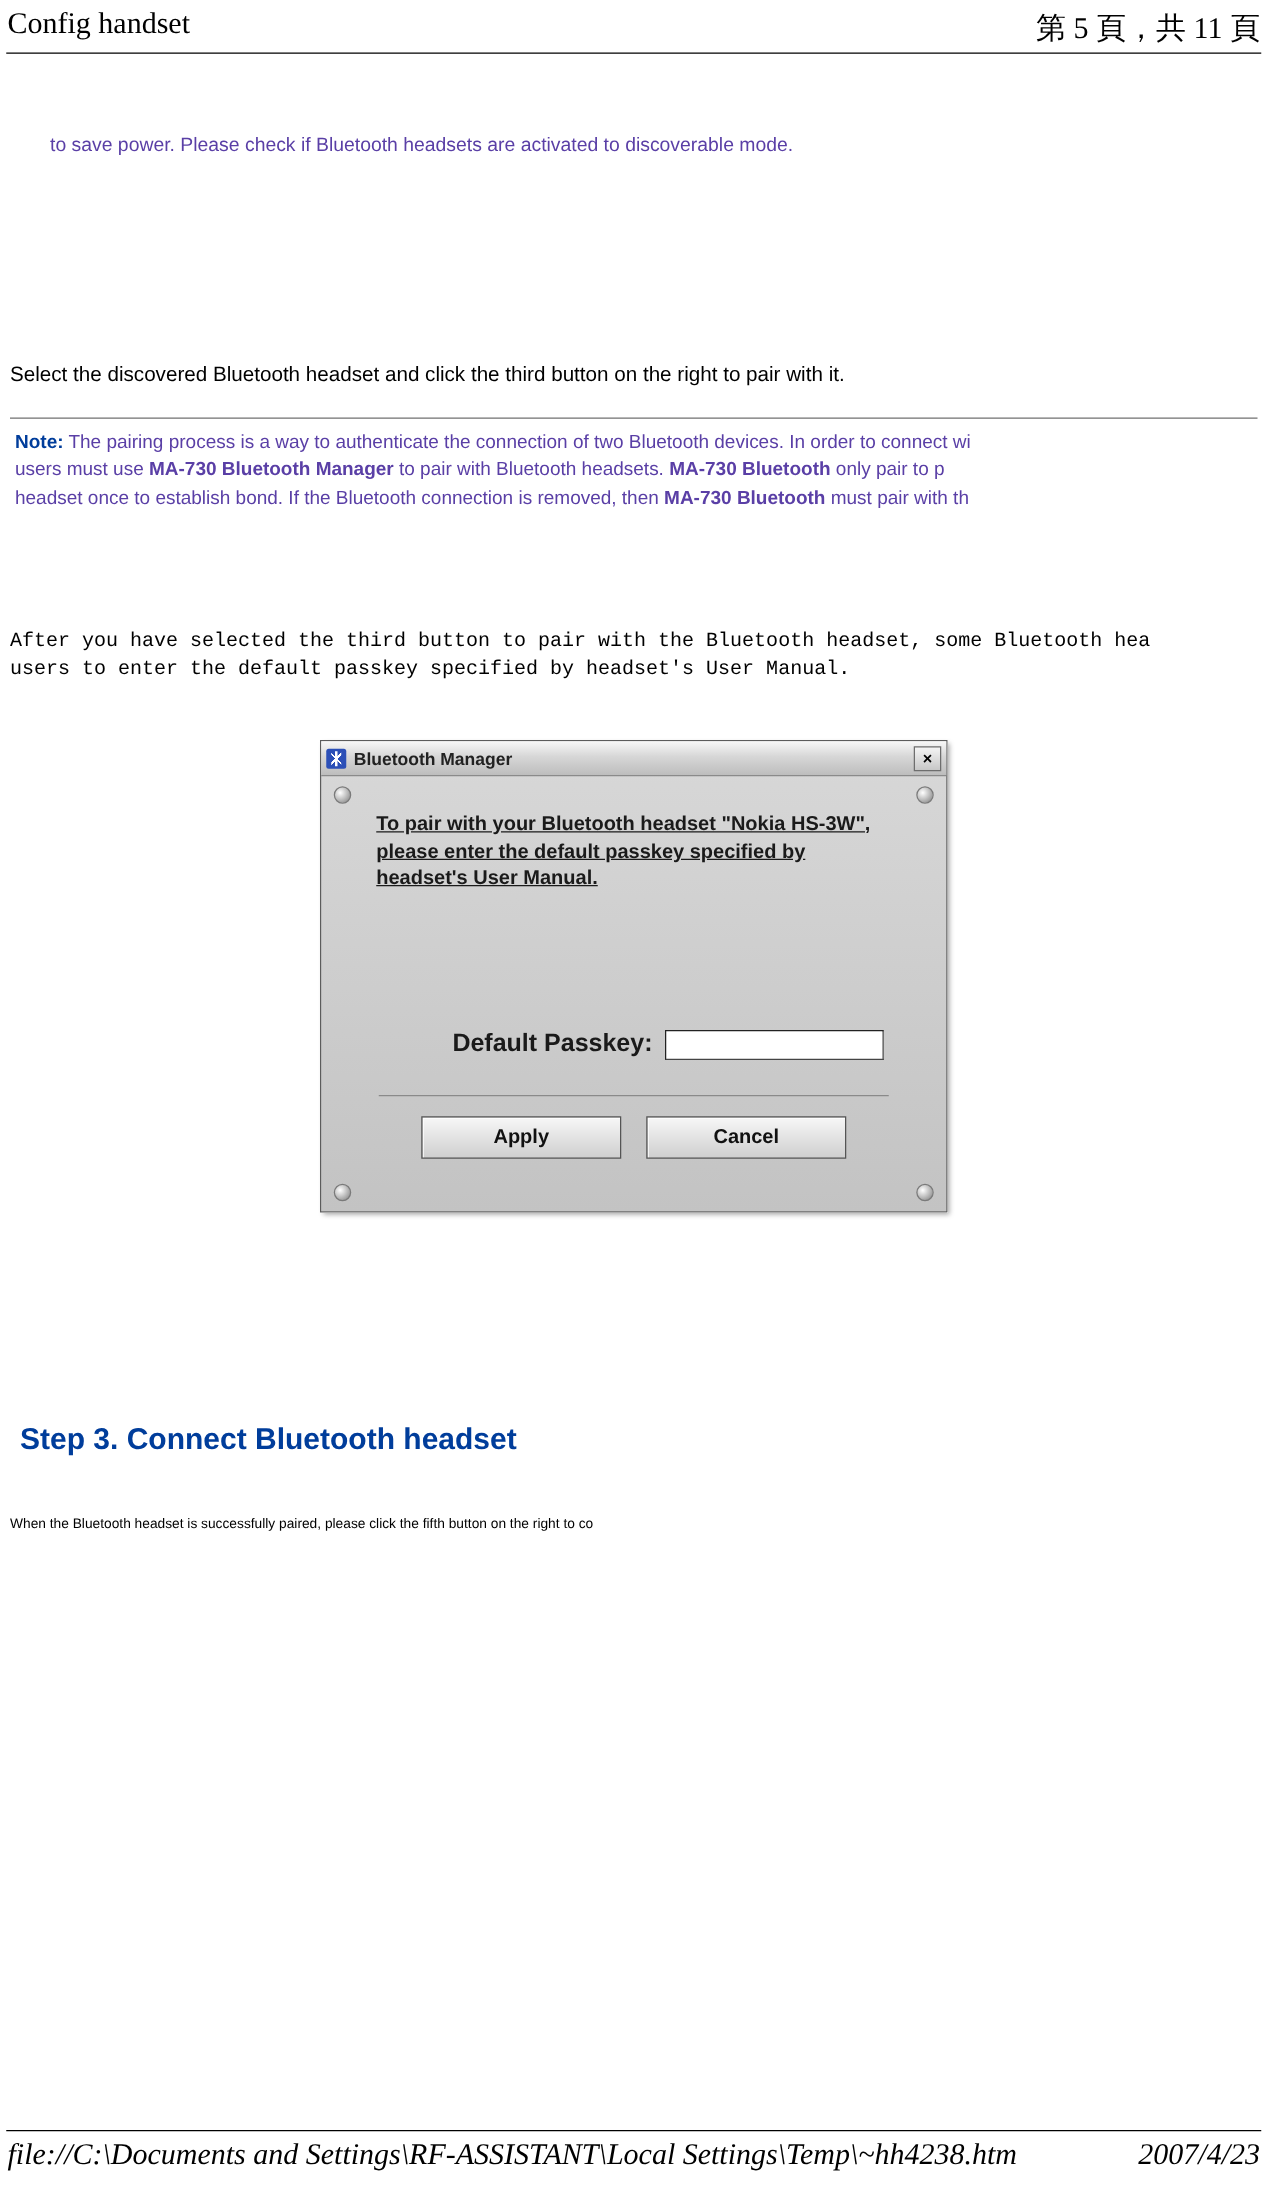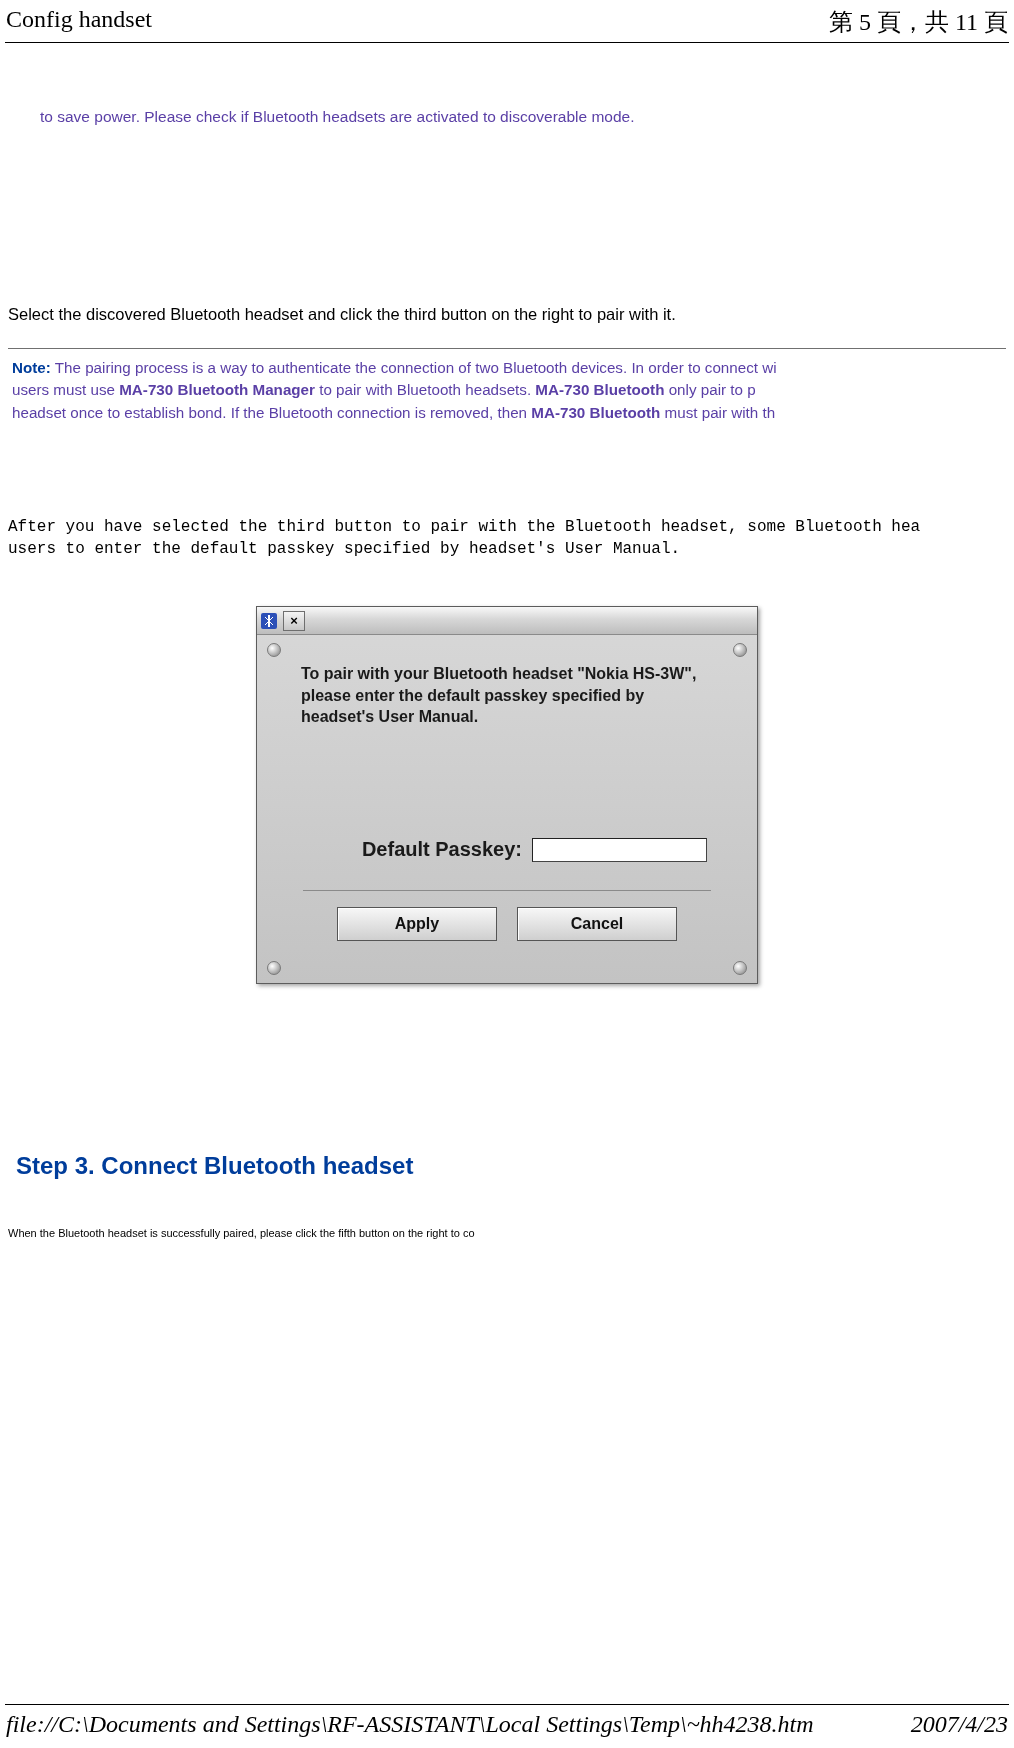--- a/index.html
+++ b/index.html
@@ -5,41 +5,41 @@
   * { box-sizing: border-box; margin: 0; padding: 0; }
   html, body { width: 1014px; height: 1748px; background: #fff; font-family: Verdana, Arial, sans-serif; color: #000; overflow: hidden; }
   .page { position: relative; width: 1014px; height: 1748px; }
   .header { display: flex; justify-content: space-between; align-items: flex-start; padding: 6px 6px 4px 6px; font-family: 'Times New Roman', serif; font-size: 24px; }
   .header-r { text-align: right; }
   .hr-top { border: none; border-top: 1px solid #000; margin: 0 5px 0 5px; }
   .content { padding: 0 8px; }
   .frag { color: #5a3fa6; font-family: Verdana, Arial, sans-serif; font-size: 15.5px; line-height: 1.5; margin-top: 62px; margin-left: 32px; }
   .step-h { color: #003d9b; font-weight: bold; font-family: Verdana, Arial, sans-serif; font-size: 24px; margin-left: 8px; }
   .spacer-large { height: 130px; }
-  .body-text { font-family: Verdana, Arial, sans-serif; font-size: 16.5px; line-height: 1.35; margin-top: 45px; margin-left: 0; }
+  .body-text { font-family: Verdana, Arial, sans-serif; font-size: 16.5px; line-height: 1.35; margin-top: 31px; margin-left: 0; }
   .note { border-top: 1px solid #707070; margin-top: 22px; padding-top: 8px; }
   .note-text { color: #5a3fa6; font-family: Verdana, Arial, sans-serif; font-size: 15.2px; line-height: 1.5; margin-left: 4px; white-space: nowrap; }
   .note-text .b { font-weight: bold; }
   .note-label { color: #003d9b; font-weight: bold; }
   .body-text2 { font-family: Liberation Mono, monospace; font-size: 16px; line-height: 1.35; margin-top: 92px; }
   .dialog-wrap { display: flex; justify-content: center; margin-top: 46px; }
   .dialog { width: 502px; background: linear-gradient(#d8d8d8, #c3c3c3); border: 1px solid #5c5c5c; box-shadow: 2px 2px 4px rgba(0,0,0,0.35); }
   .titlebar { height: 28px; background: linear-gradient(#f8f8f8, #d7d7d7 45%, #bdbdbd); display: flex; align-items: center; padding: 0 4px; border-bottom: 1px solid #8a8a8a; }
   .bt-icon { width: 16px; height: 16px; background: #2b4fb7; display: inline-block; margin-right: 6px; position: relative; border-radius: 2px; }
   .bt-icon::before { content: ""; position: absolute; left: 7px; top: 2px; width: 2px; height: 12px; background: #fff; }
   .bt-icon::after { content: ""; position: absolute; left: 4px; top: 3px; width: 8px; height: 10px; background:
     linear-gradient(45deg, transparent 45%, #fff 45%, #fff 55%, transparent 55%),
     linear-gradient(-45deg, transparent 45%, #fff 45%, #fff 55%, transparent 55%); }
   .titlebar-text { font-family: Tahoma, Arial, sans-serif; font-size: 14px; font-weight: bold; color: #222; flex: 1; }
   .close-btn { width: 22px; height: 20px; background: linear-gradient(#f4f4f4, #c7c7c7); border: 1px solid #6e6e6e; display: flex; align-items: center; justify-content: center; font-family: Arial; font-size: 13px; font-weight: bold; color: #000; cursor: default; }
   .dialog-body { position: relative; padding: 20px 26px 20px 26px; }
   .corner { width: 14px; height: 14px; border-radius: 50%; background: radial-gradient(circle at 35% 35%, #fff, #b7b7b7 55%, #7a7a7a); position: absolute; border: 1px solid #7a7a7a; }
   .c-tl { top: 8px; left: 10px; } .c-tr { top: 8px; right: 10px; }
   .c-bl { bottom: 8px; left: 10px; } .c-br { bottom: 8px; right: 10px; }
-  .dlg-msg { font-family: Tahoma, Arial, sans-serif; font-size: 16px; font-weight: bold; color: #1a1a1a; line-height: 1.35; padding: 8px 14px 0 18px; }
+  .dlg-msg { font-family: Tahoma, Arial, sans-serif; font-size: 16px; font-weight: bold; color: #1a1a1a; line-height: 1.35; padding: 8px 14px 0 18px; text-decoration: underline; }
   .passkey-row { display: flex; align-items: center; justify-content: flex-end; margin-top: 110px; padding-right: 24px; }
   .passkey-label { font-family: Tahoma, Arial, sans-serif; font-size: 20px; font-weight: bold; color: #1a1a1a; margin-right: 10px; }
   .passkey-input { width: 175px; height: 24px; background: #fff; border: 1px solid #444; border-top-color:#222; border-left-color:#222; }
   .btn-sep { border: none; border-top: 1px solid #8a8a8a; margin: 28px 20px 0 20px; }
   .btn-row { display: flex; justify-content: center; gap: 20px; margin: 16px 0 22px 0; }
   .win-btn { width: 160px; height: 34px; background: linear-gradient(#f7f7f7, #cfcfcf); border: 1px solid #555; font-family: Tahoma, Arial, sans-serif; font-size: 16px; font-weight: bold; color: #111; display: flex; align-items: center; justify-content: center; cursor: default; box-shadow: inset 1px 1px 0 #fff; }
   .step3-block { margin-top: 168px; }
   .body-text3 { font-family: Verdana, Arial, sans-serif; font-size: 11px; line-height: 1.35; margin-top: 46px; white-space: nowrap; }
   .footer { position: absolute; bottom: 0; left: 0; right: 0; }
   .hr-bot { border: none; border-top: 1px solid #000; margin: 0 5px; }
@@ -76,20 +76,21 @@
       </div>
     </div>
 
     <div class="body-text2" style="white-space:pre-line;">After you have selected the third button to pair with the Bluetooth headset, some Bluetooth hea
 users to enter the default passkey specified by headset's User Manual.</div>
 
     <div class="dialog-wrap">
       <div class="dialog">
         <div class="titlebar">
           <span class="bt-icon"></span>
+          <span class="titlebar-text">Bluetooth Manager</span>
           <span class="close-btn">×</span>
         </div>
         <div class="dialog-body">
           <span class="corner c-tl"></span>
           <span class="corner c-tr"></span>
           <span class="corner c-bl"></span>
           <span class="corner c-br"></span>
           <div class="dlg-msg">To pair with your Bluetooth headset "Nokia HS-3W", please enter the default passkey specified by headset's User Manual.</div>
           <div class="passkey-row">
             <span class="passkey-label">Default Passkey:</span>

